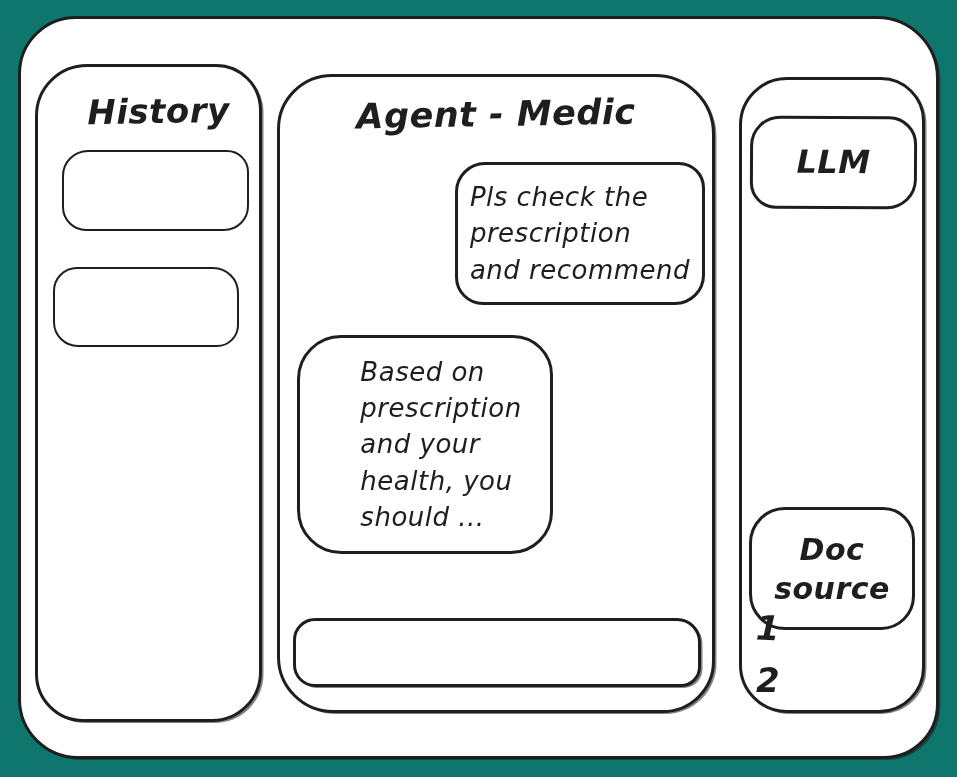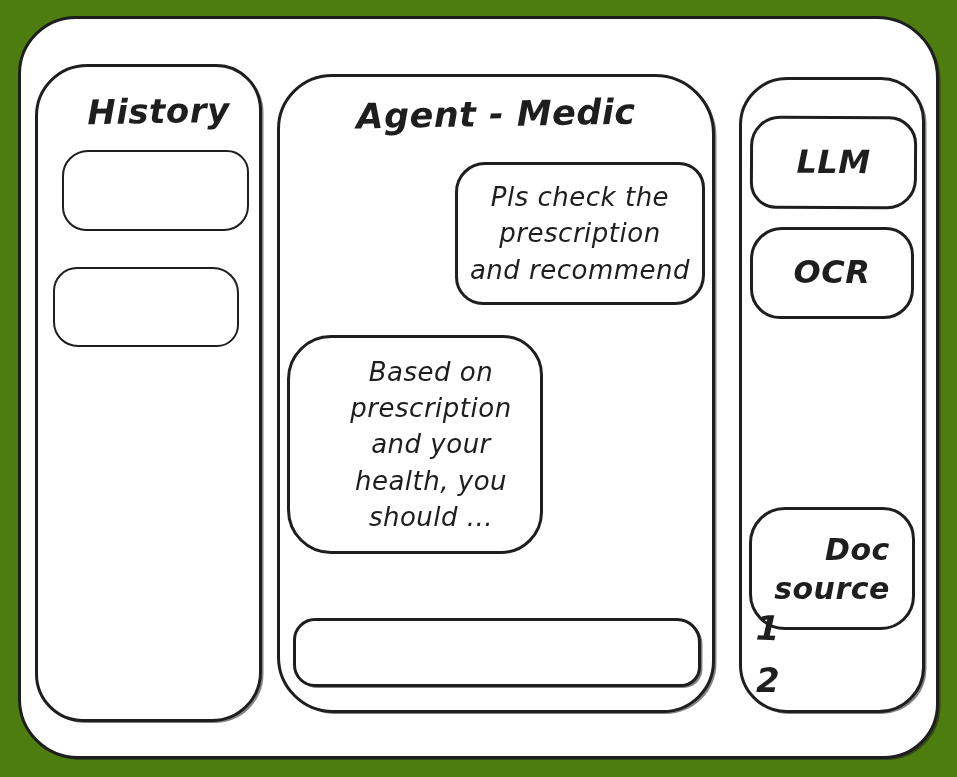--- a/index.html
+++ b/index.html
@@ -5,21 +5,21 @@
   html, body {
     margin: 0;
     padding: 0;
     background: #ffffff;
     font-family: "DejaVu Sans", sans-serif;
   }
   .canvas {
     position: relative;
     width: 957px;
     height: 777px;
-    background: #4d7c0f;
+    background: #0f766e;
     overflow: hidden;
     color: #1e1e1e;
   }
   .sk {
     position: absolute;
     box-sizing: border-box;
     background: #ffffff;
     border: 3px solid #1e1e1e;
   }
   .sk2 { 
@@ -77,32 +77,32 @@
     width: 100%;
     text-align: center;
     font-size: 35px;
     font-weight: bold;
     transform: rotate(-1deg);
   }
   .bubble {
     display: flex;
     align-items: center;
     justify-content: center;
-    text-align: center;
+    text-align: left;
     font-size: 26px;
     line-height: 1.4;
     white-space: pre-line;
   }
   .bubble-user {
     left: 175px; top: 85px;
     width: 250px; height: 143px;
     border-radius: 30px 26px 30px 28px;
   }
   .bubble-assistant {
-    left: 7px; top: 258px;
+    left: 17px; top: 258px;
     width: 256px; height: 219px;
     border-radius: 44px 40px 42px 44px;
     padding-left: 32px;
   }
   .chat-input {
     position: absolute;
     left: 13px; top: 541px;
     width: 408px; height: 69px;
     box-sizing: border-box;
     background: #ffffff;
@@ -149,21 +149,20 @@
     left: 2px; top: 317px;
     width: 166px; height: 73px;
     border-radius: 24px 22px 24px 20px;
     font-size: 30px;
   }
   .btn-doc-source {
     left: 7px; top: 427px;
     width: 166px; height: 123px;
     border-radius: 36px 32px 34px 36px;
     font-size: 30px;
-    text-align: right;
   }
   .doc-num {
     position: absolute;
     font-size: 34px;
     font-weight: bold;
     font-style: italic;
   }
   .doc-num-1 { left: 14px; top: 528px; transform: rotate(2deg); }
   .doc-num-2 { left: 14px; top: 580px; }
 </style>
@@ -192,21 +191,20 @@
 and your
 health, you
 should ...</div>
 
       <input class="chat-input sk2" type="text" placeholder="" style="">
     </div>
 
     <div class="sk sk2 tools-panel">
       <div class="sk hand tool-btn btn-llm">LLM</div>
 
-      <div class="sk hand tool-btn btn-ocr">OCR</div>
 
 
       <div class="sk hand tool-btn btn-doc-source">Doc
 source</div>
 
       <div class="doc-num doc-num-1">1</div>
 
       <div class="doc-num doc-num-2">2</div>
     </div>
 

